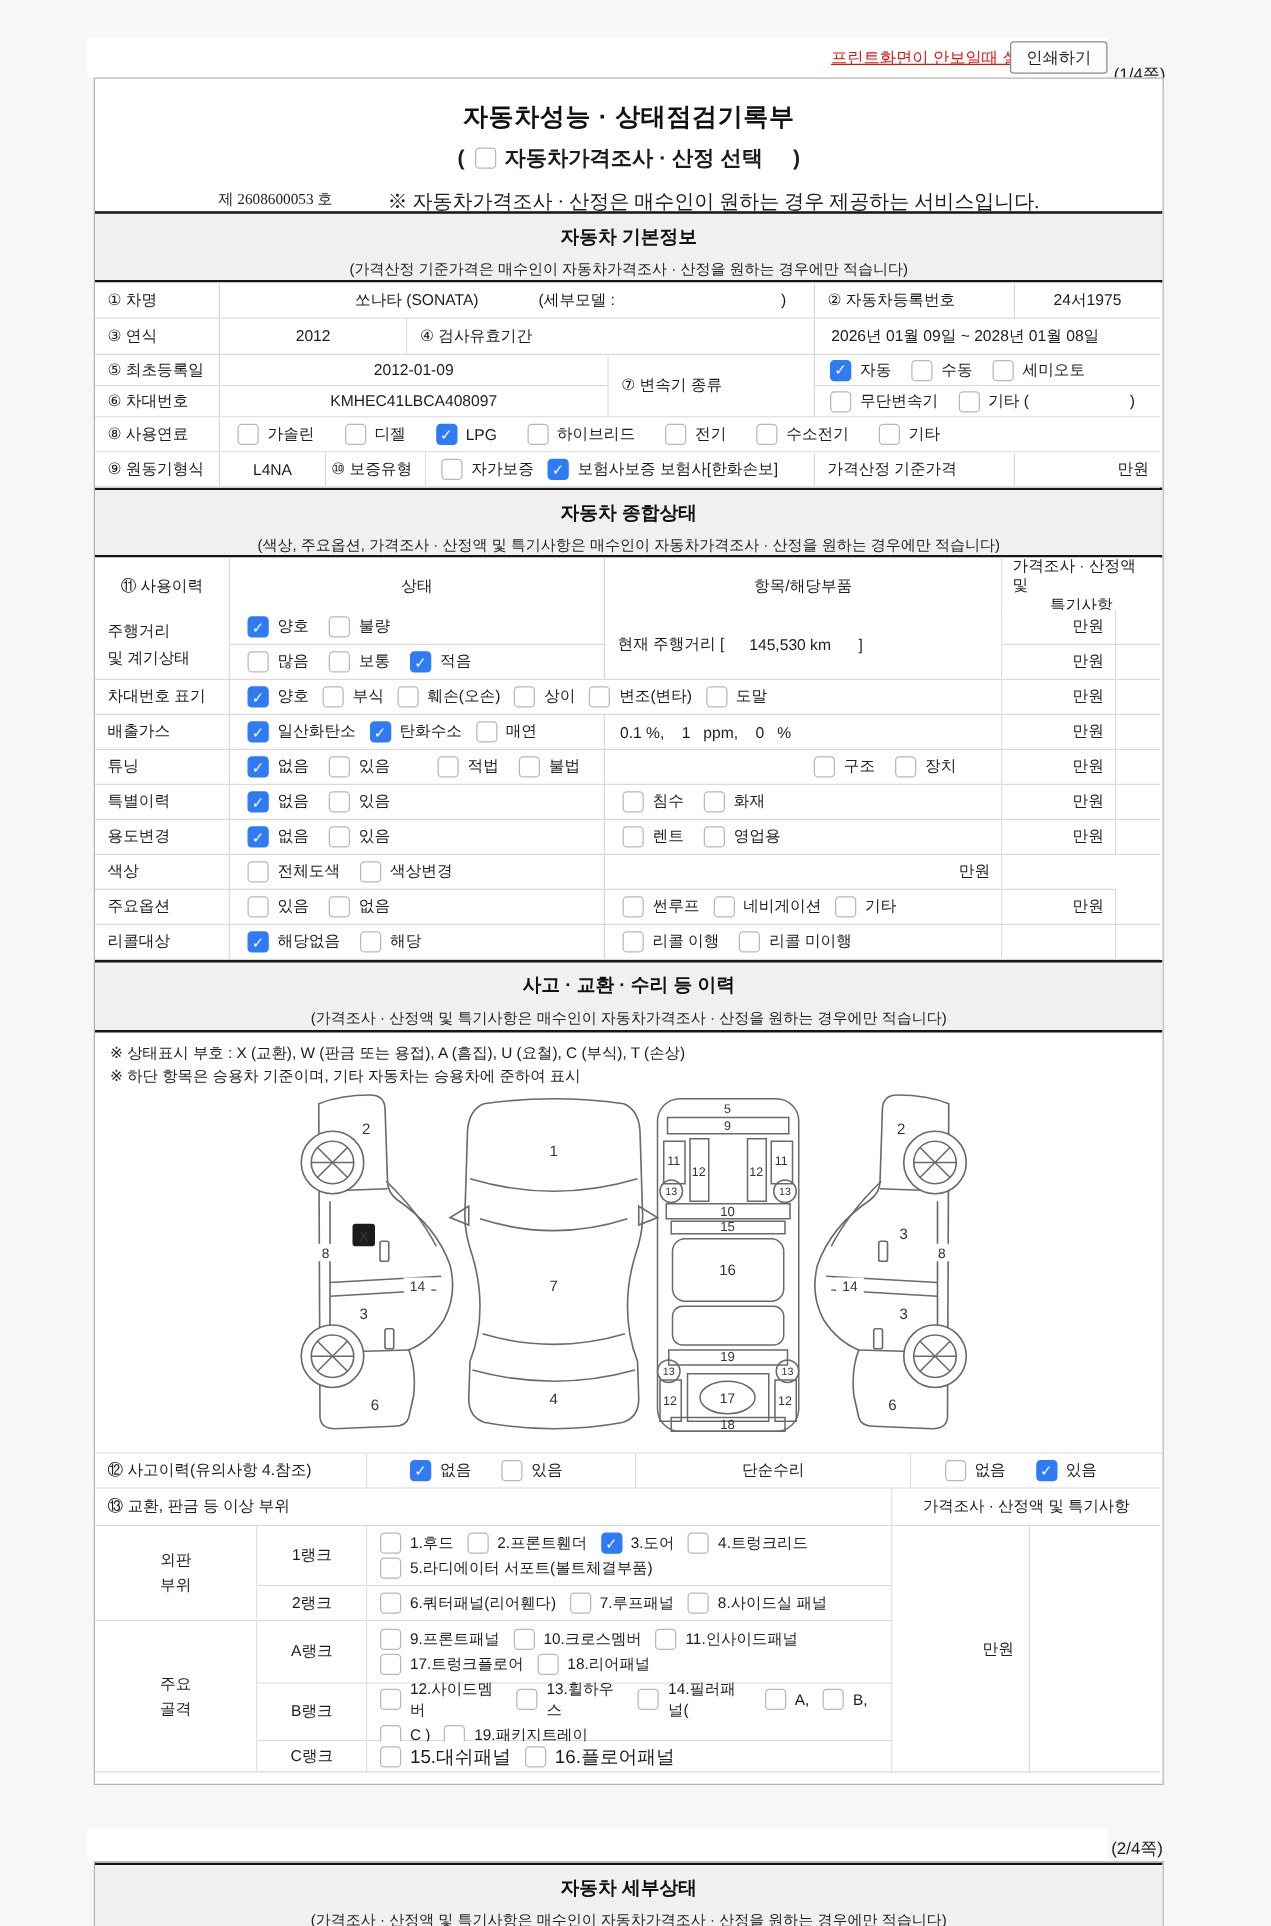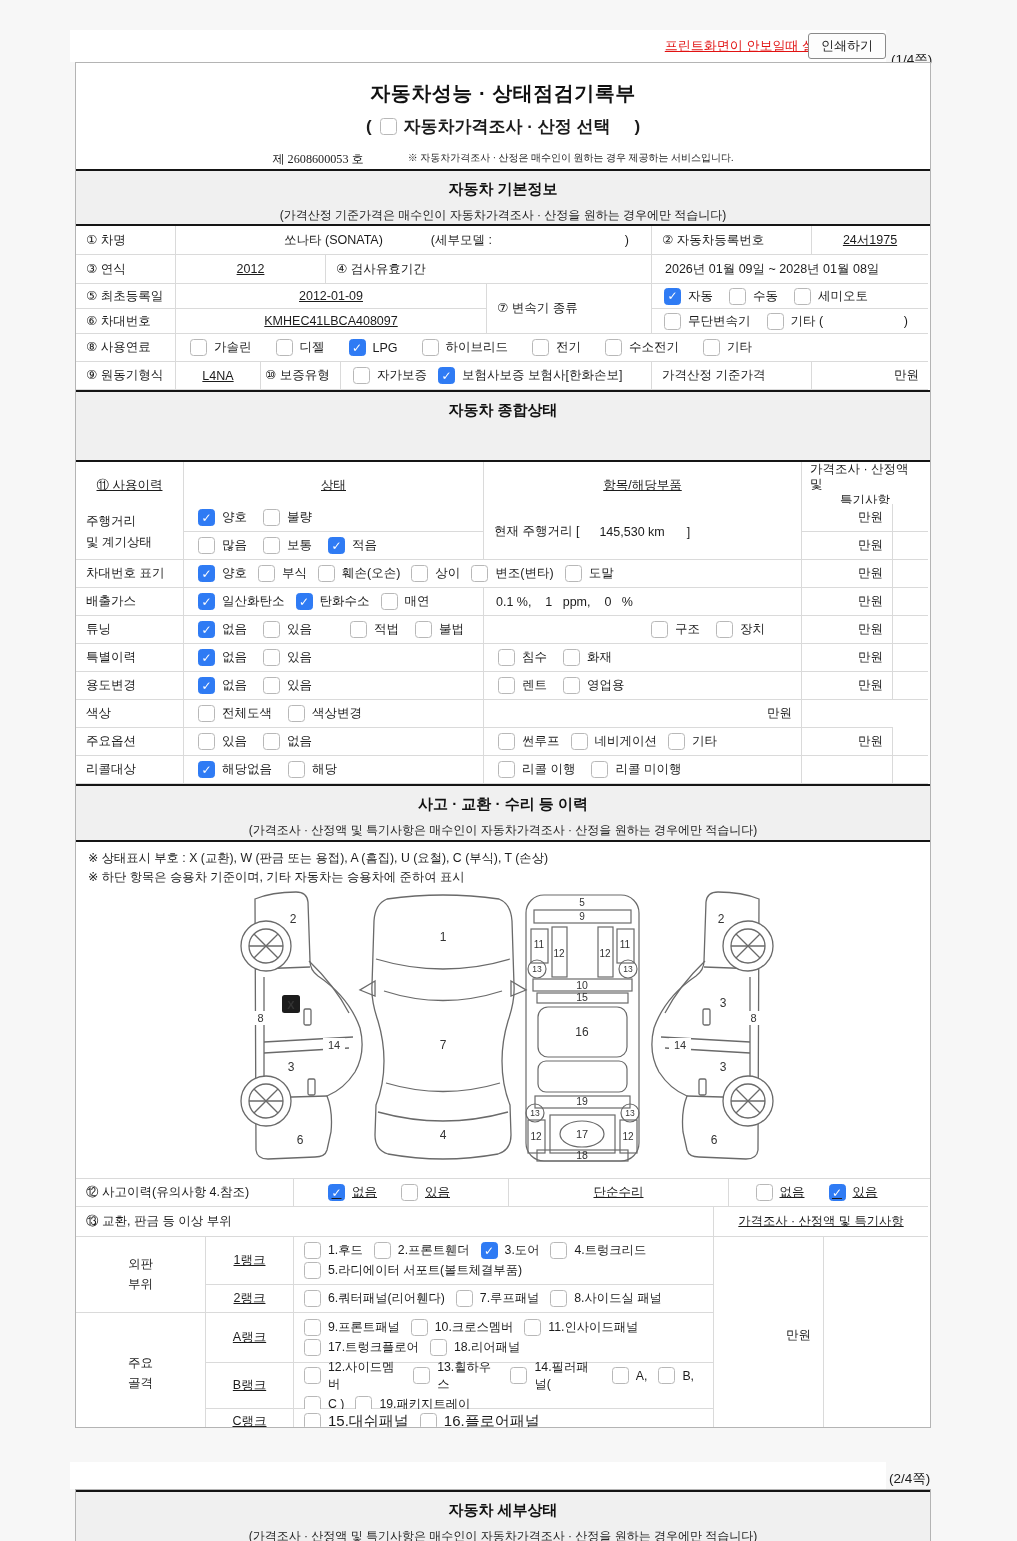--- a/index.html
+++ b/index.html
@@ -27,21 +27,21 @@
   .doc-meta{margin-top:13px;font-size:12.2px;display:flex;justify-content:center;gap:44px;font-family:Liberation Serif, serif;}
   
   .sec-head{background:#f0f0f0;border-top:2px solid #151515;border-bottom:2px solid #151515;text-align:center;padding:9px 0 8px;}
   .sec-head h2{margin:0;font-size:15px;font-weight:bold;color:#111;}
   .sec-head .sub{margin-top:8px;font-size:12px;color:#222;}
   
   .g{display:grid;}
   .c{border-right:1px solid #dadada;border-bottom:1px solid #dadada;display:flex;align-items:center;
      box-sizing:border-box;font-size:12.5px;color:#1c1c1c;padding:0 8px;min-width:0;background:#fff;}
   .nr{border-right:none;}
-  .ctr{justify-content:center;padding:0 2px;text-decoration:underline;}
+  .ctr{justify-content:center;padding:0 2px;}
   .rt{justify-content:flex-end;padding-right:9px;}
   .lab{padding-left:10px;}
   .col{flex-direction:column;justify-content:center;align-items:flex-start;gap:3px;}
   .colc{flex-direction:column;justify-content:center;align-items:center;gap:3px;}
   .pre{white-space:pre;}
   
   .cb-item{display:inline-flex;align-items:center;gap:7px;margin-right:16px;}
   .cb-item:last-child{margin-right:0;}
   .cb{width:17px;height:17px;border:1.5px solid #b8b8b8;border-radius:3.5px;background:#fff;box-sizing:border-box;
       display:inline-flex;align-items:center;justify-content:center;flex:none;}
@@ -71,21 +71,21 @@
       <div class="doc-sub">
         <span>(</span>
         <span class="cbx cb-item">
             <span class="cb"></span>
             <span class="cb-label">자동차가격조사 · 산정 선택</span>
           </span>
         <span>)</span>
       </div>
       <div class="doc-meta">
         <span>제 2608600053 호</span>
-        <span style="font-size:10px">※ 자동차가격조사 · 산정은 매수인이 원하는 경우 제공하는 서비스입니다.</span>
+        <span style="font-size:16px">※ 자동차가격조사 · 산정은 매수인이 원하는 경우 제공하는 서비스입니다.</span>
       </div>
     </div>
 
     <div class="sec-head" style="height:57px;box-sizing:border-box">
       <h2>자동차 기본정보</h2>
       <div class="sub">(가격산정 기준가격은 매수인이 자동차가격조사 · 산정을 원하는 경우에만 적습니다)</div>
     </div>
 
     <div class="g" style="grid-template-columns:100px 476px 160px 116px;height:29px">
       <div class="c lab">① 차명</div>
@@ -185,22 +185,23 @@
             <span class="cb on">✓</span>
             <span class="cb-label">보험사보증 보험사[한화손보]</span>
           </span>
       </div>
       <div class="c lab">가격산정 기준가격</div>
       <div class="c rt nr">
           <span>만원</span>
         </div>
     </div>
 
-    <div class="sec-head" style="height:72px;box-sizing:border-box">
+    <div class="sec-head" style="height:56px;box-sizing:border-box">
       <h2>자동차 종합상태</h2>
+      <div class="sub">(색상, 주요옵션, 가격조사 · 산정액 및 특기사항은 매수인이 자동차가격조사 · 산정을 원하는 경우에만 적습니다)</div>
     </div>
 
     <div class="g" style="grid-template-columns:108px 300px 318px 126px;height:42px">
       <div class="c ctr">⑪ 사용이력</div>
       <div class="c ctr">상태</div>
       <div class="c ctr">항목/해당부품</div>
       <div class="c colc nr" style="line-height:15px;gap:1px">
         <span>가격조사 · 산정액 및</span>
         <span>특기사항</span>
       </div>

